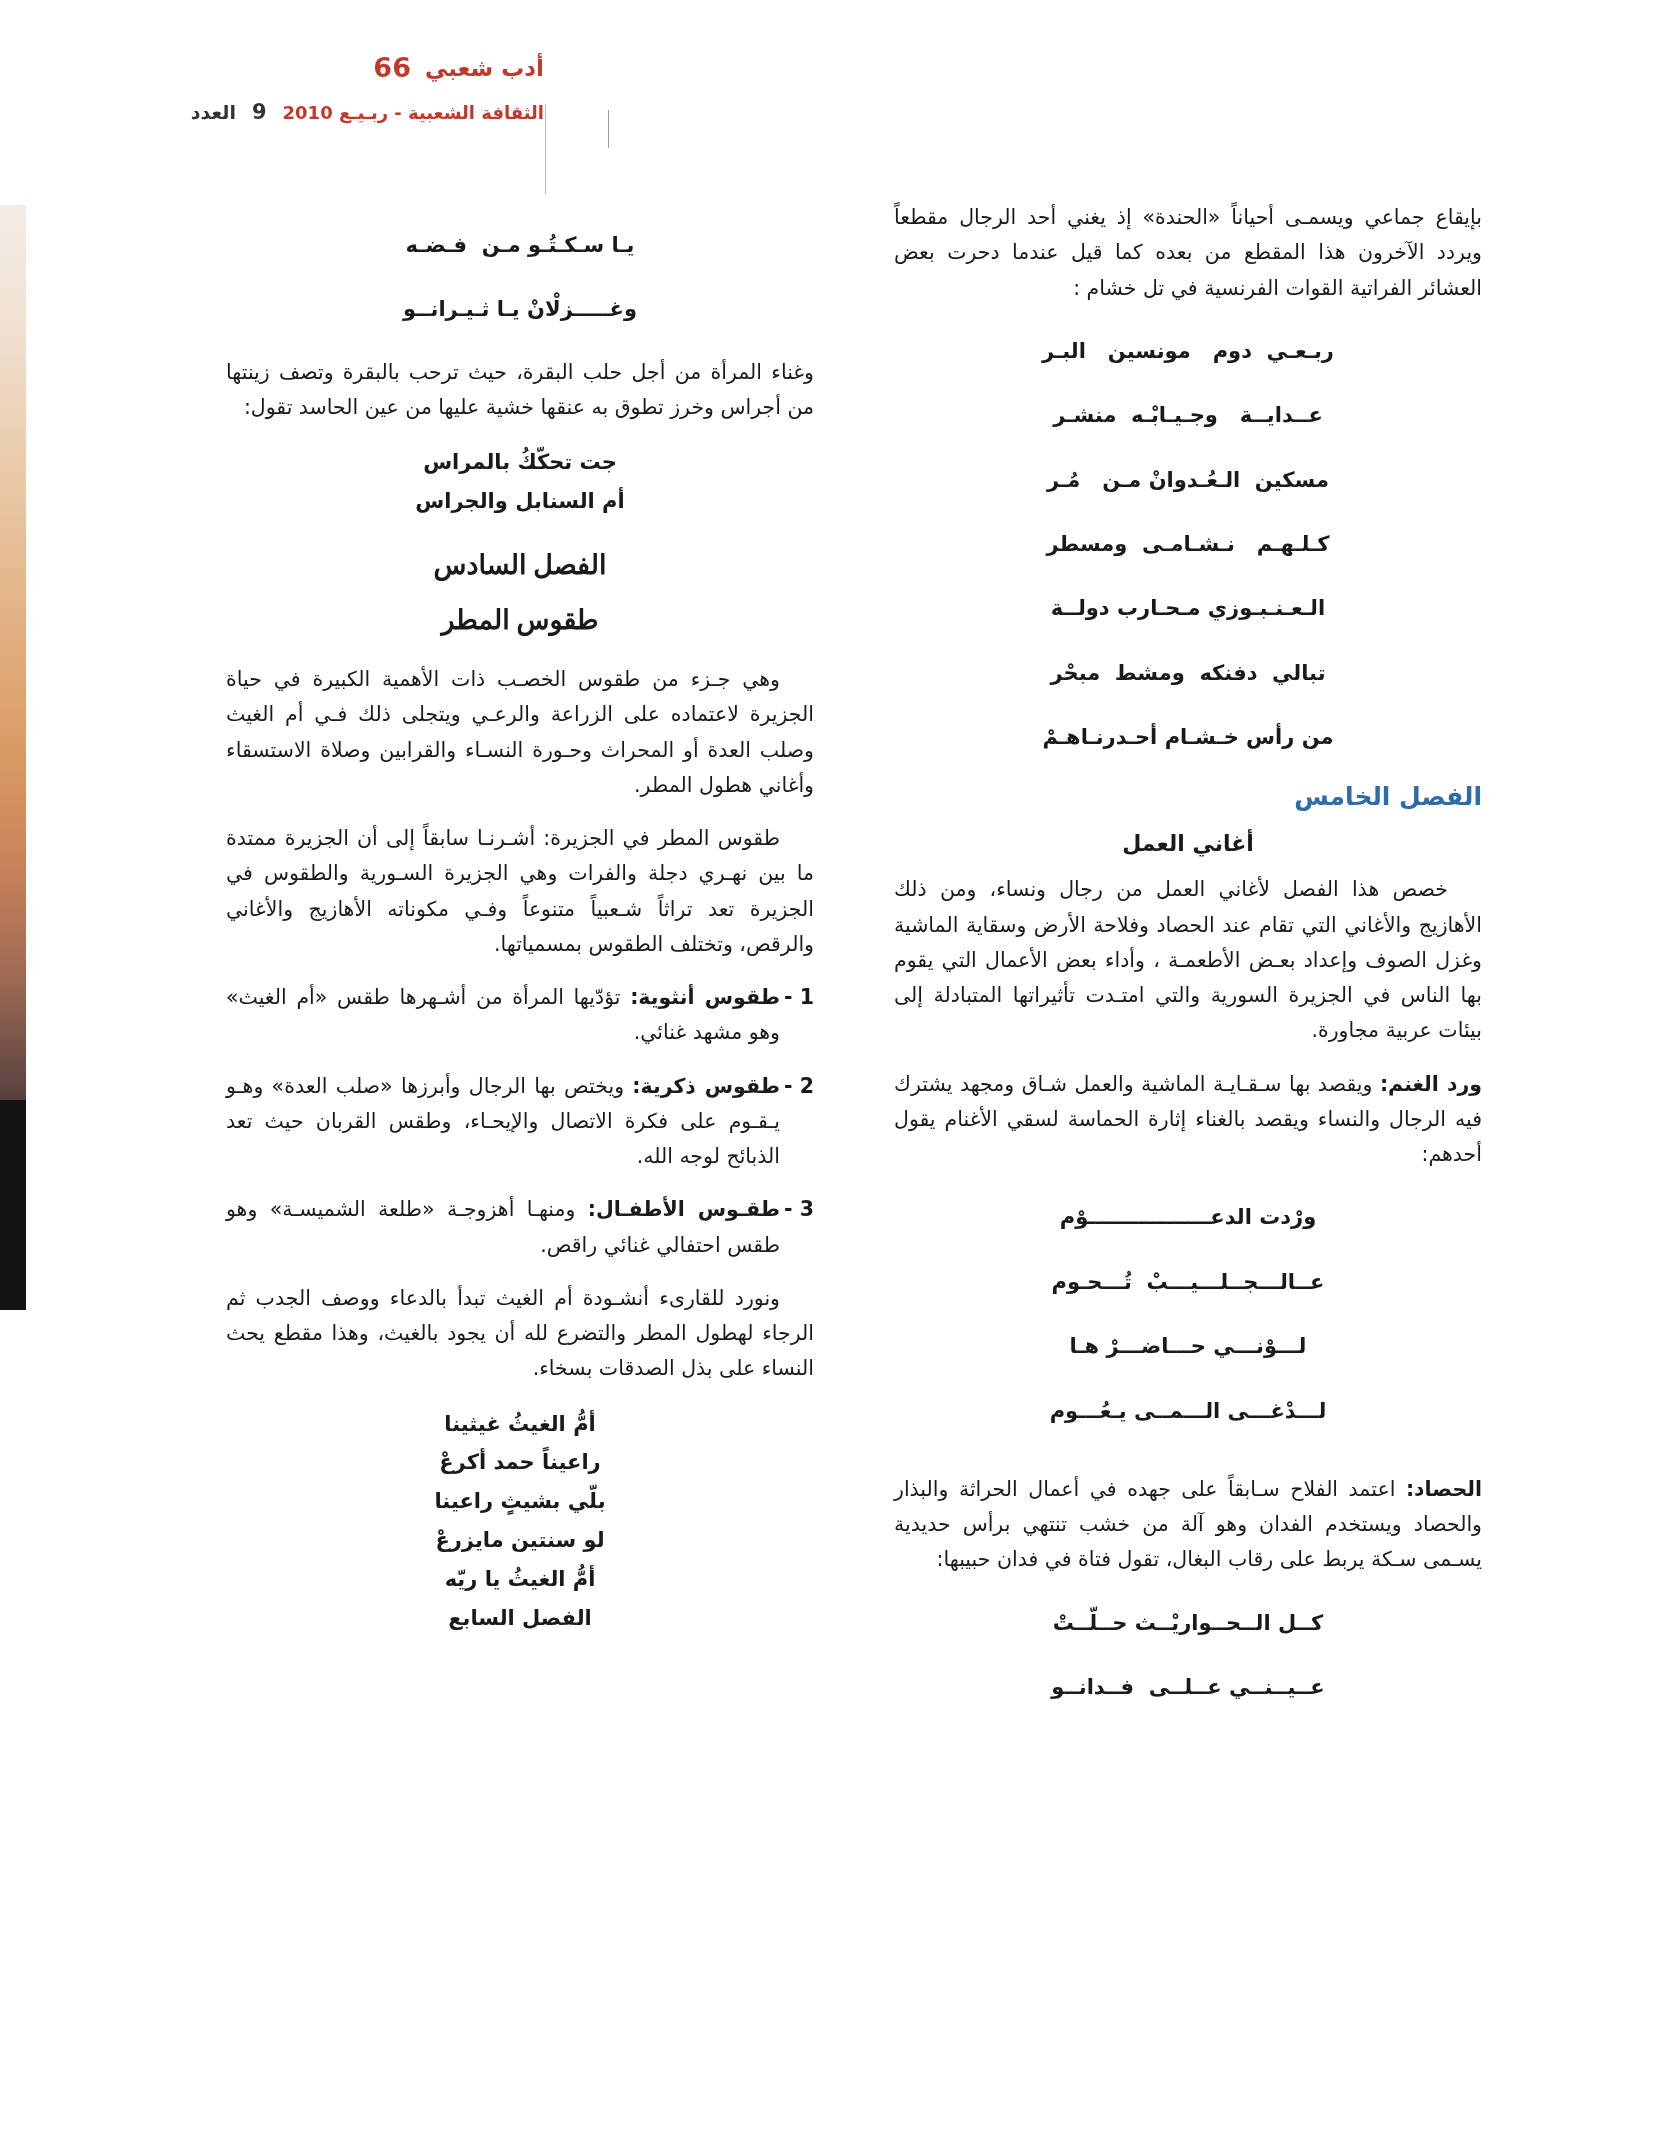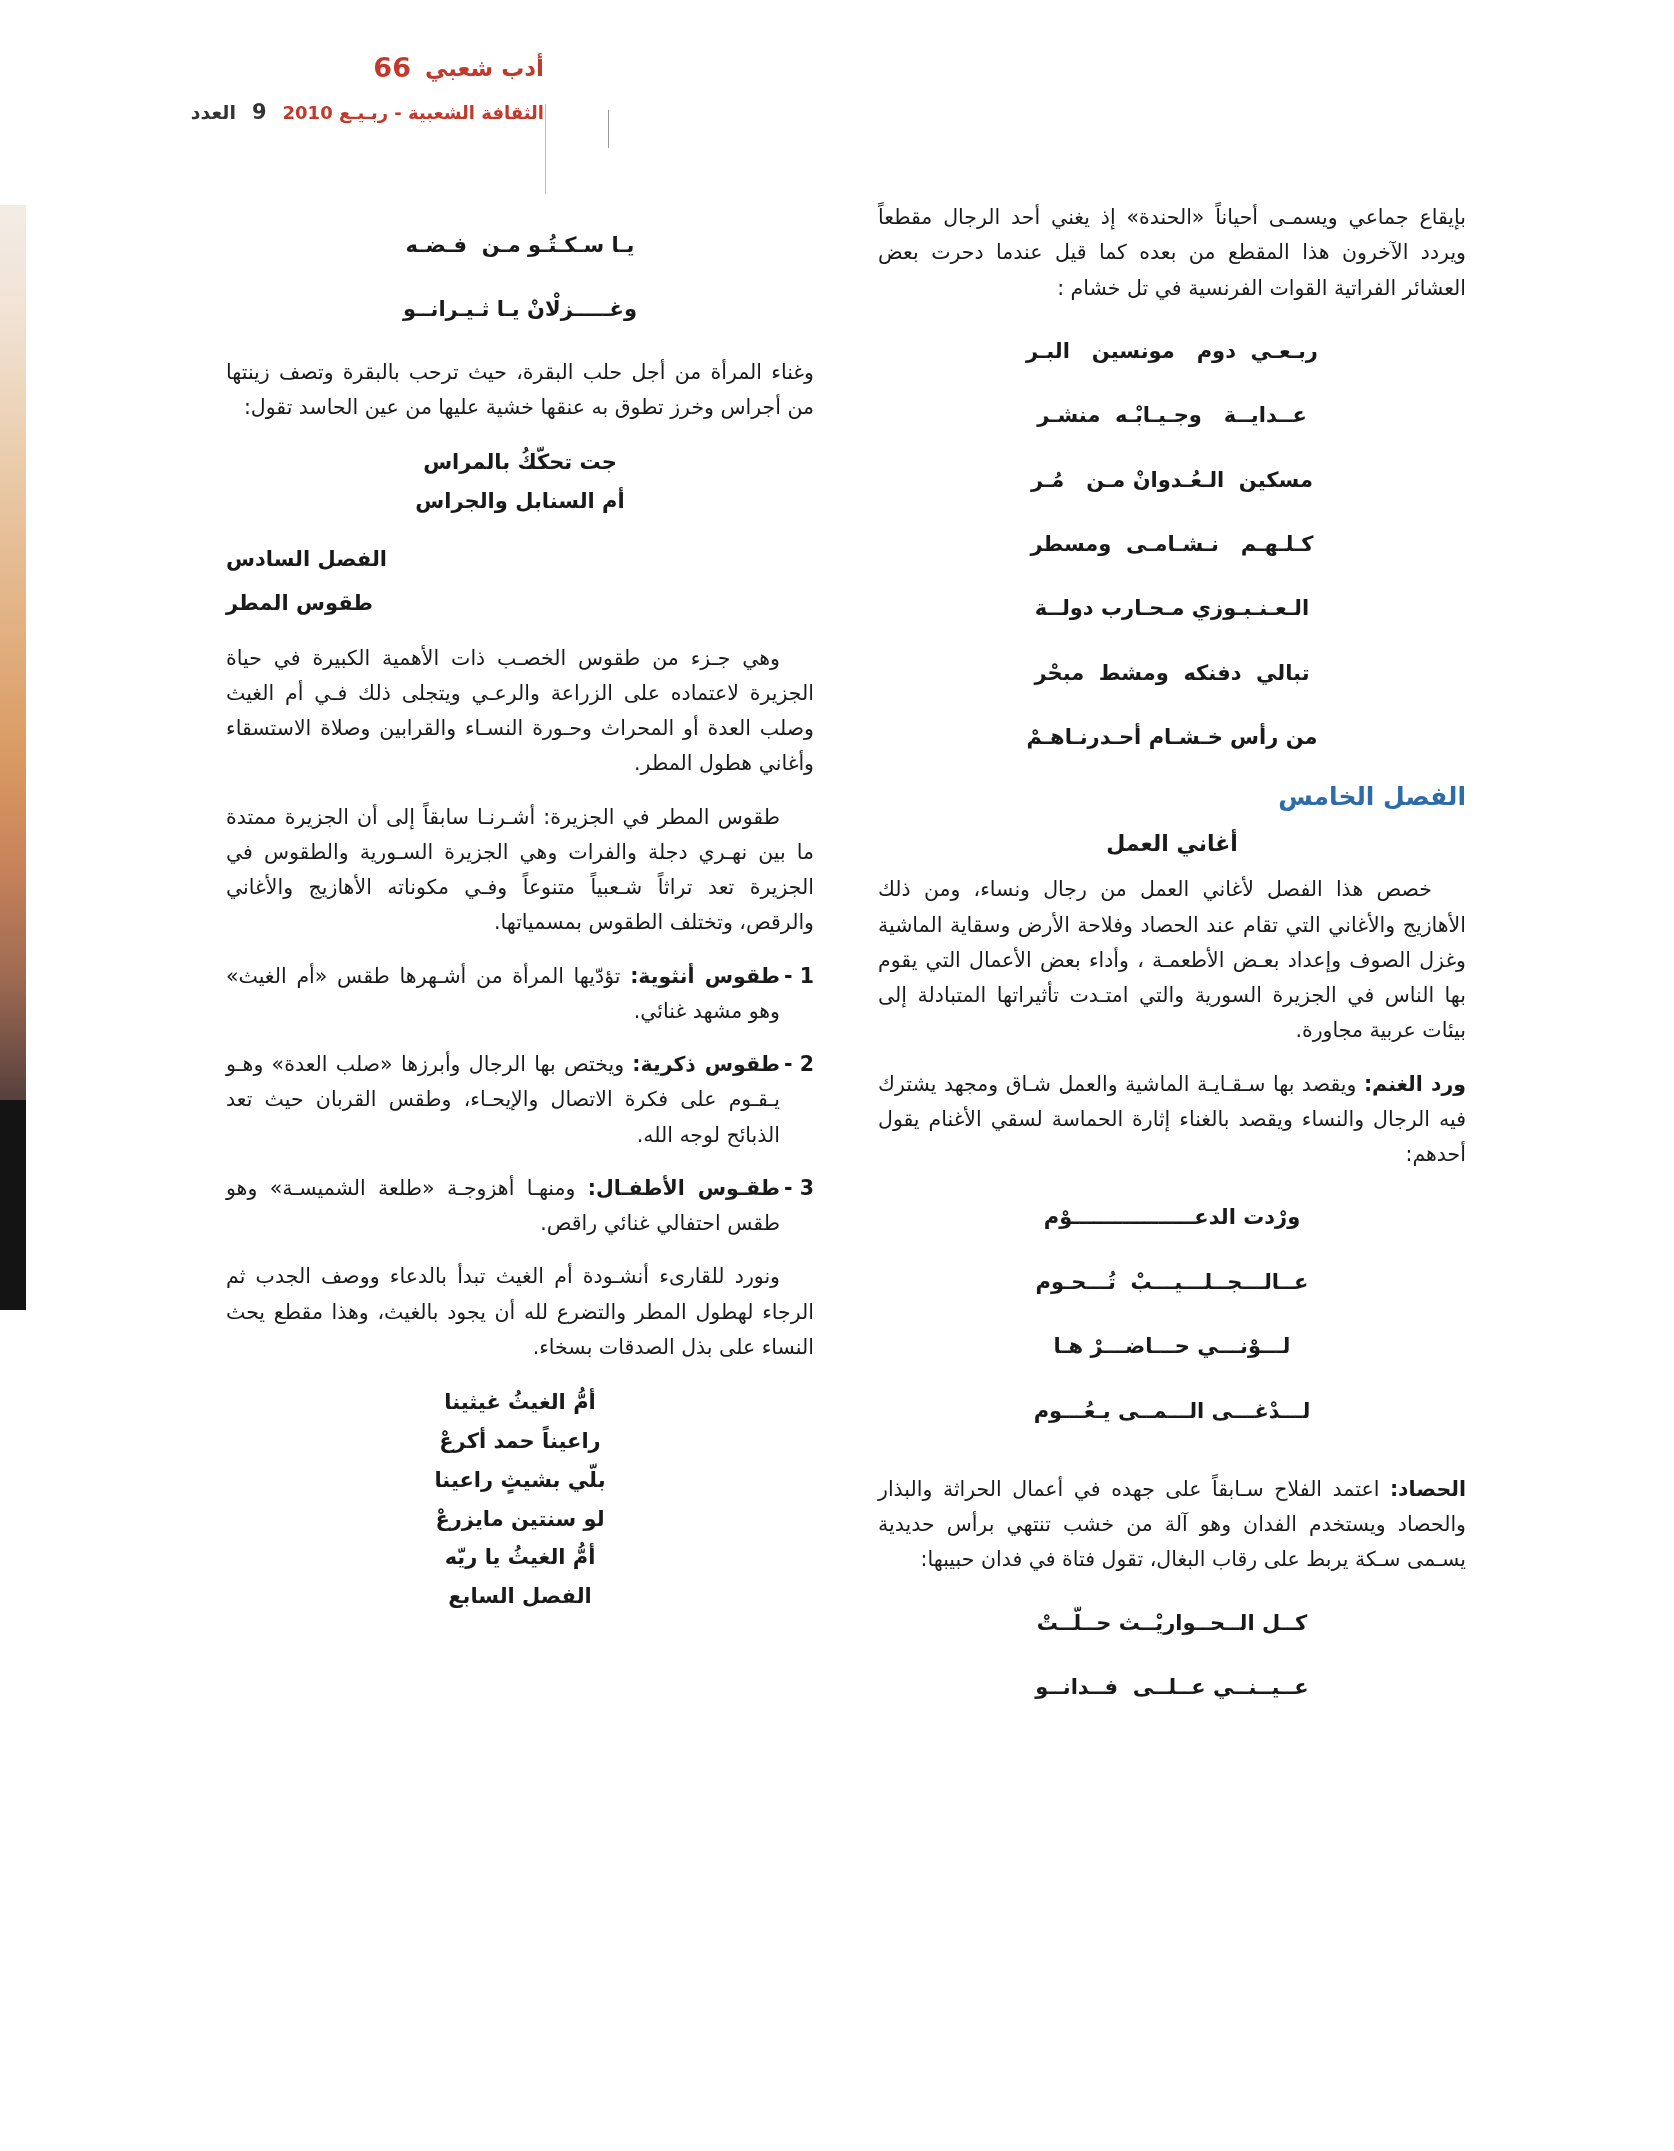--- a/index.html
+++ b/index.html
@@ -106,21 +106,21 @@
     color: #333;
   }
 
   
   .col {
     position: absolute;
     top: 200px;
     width: 588px;
     text-align: justify;
   }
-  .col-right { right: 208px; }
+  .col-right { right: 192px; }
   .col-left  { right: 860px; }
 
   p.body {
     margin: 0 0 18px 0;
     font-size: 20.5px;
     line-height: 1.72;
     text-align: justify;
     text-justify: inter-word;
   }
   p.body.indent { text-indent: 34px; }
@@ -157,25 +157,26 @@
     text-align: right;
   }
   h3.subsection {
     margin: 18px 0 16px 0;
     font-size: 22px;
     font-weight: bold;
     color: #1a1a1a;
     text-align: center;
   }
   .center-bold {
-    text-align: left;
-    font-weight: bold;
-    font-size: 21px;
+    text-align: center;
+    font-weight: bold;
+    font-size: 27px;
     line-height: 1.8;
     margin: 0 0 6px 0;
+    font-family: Liberation Serif, serif;
   }
   .lead { font-weight: bold; }
 
   ol.numbered {
     margin: 0;
     padding: 0;
     list-style: none;
   }
   ol.numbered li {
     margin: 0 0 18px 0;

